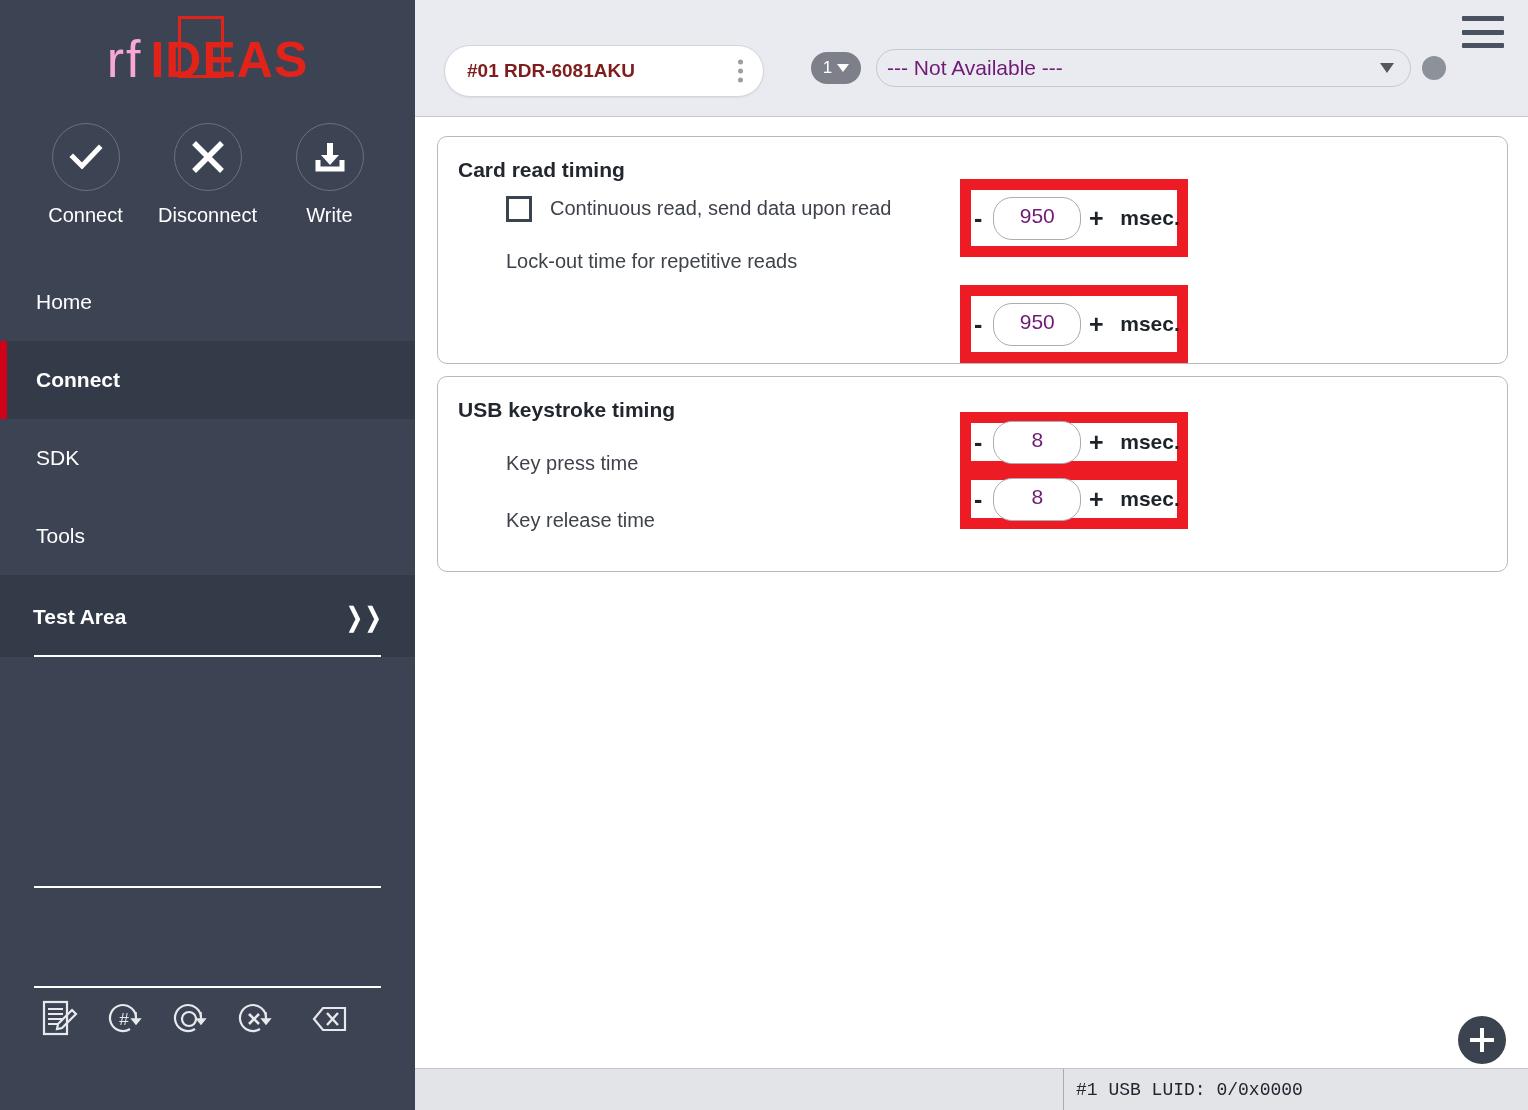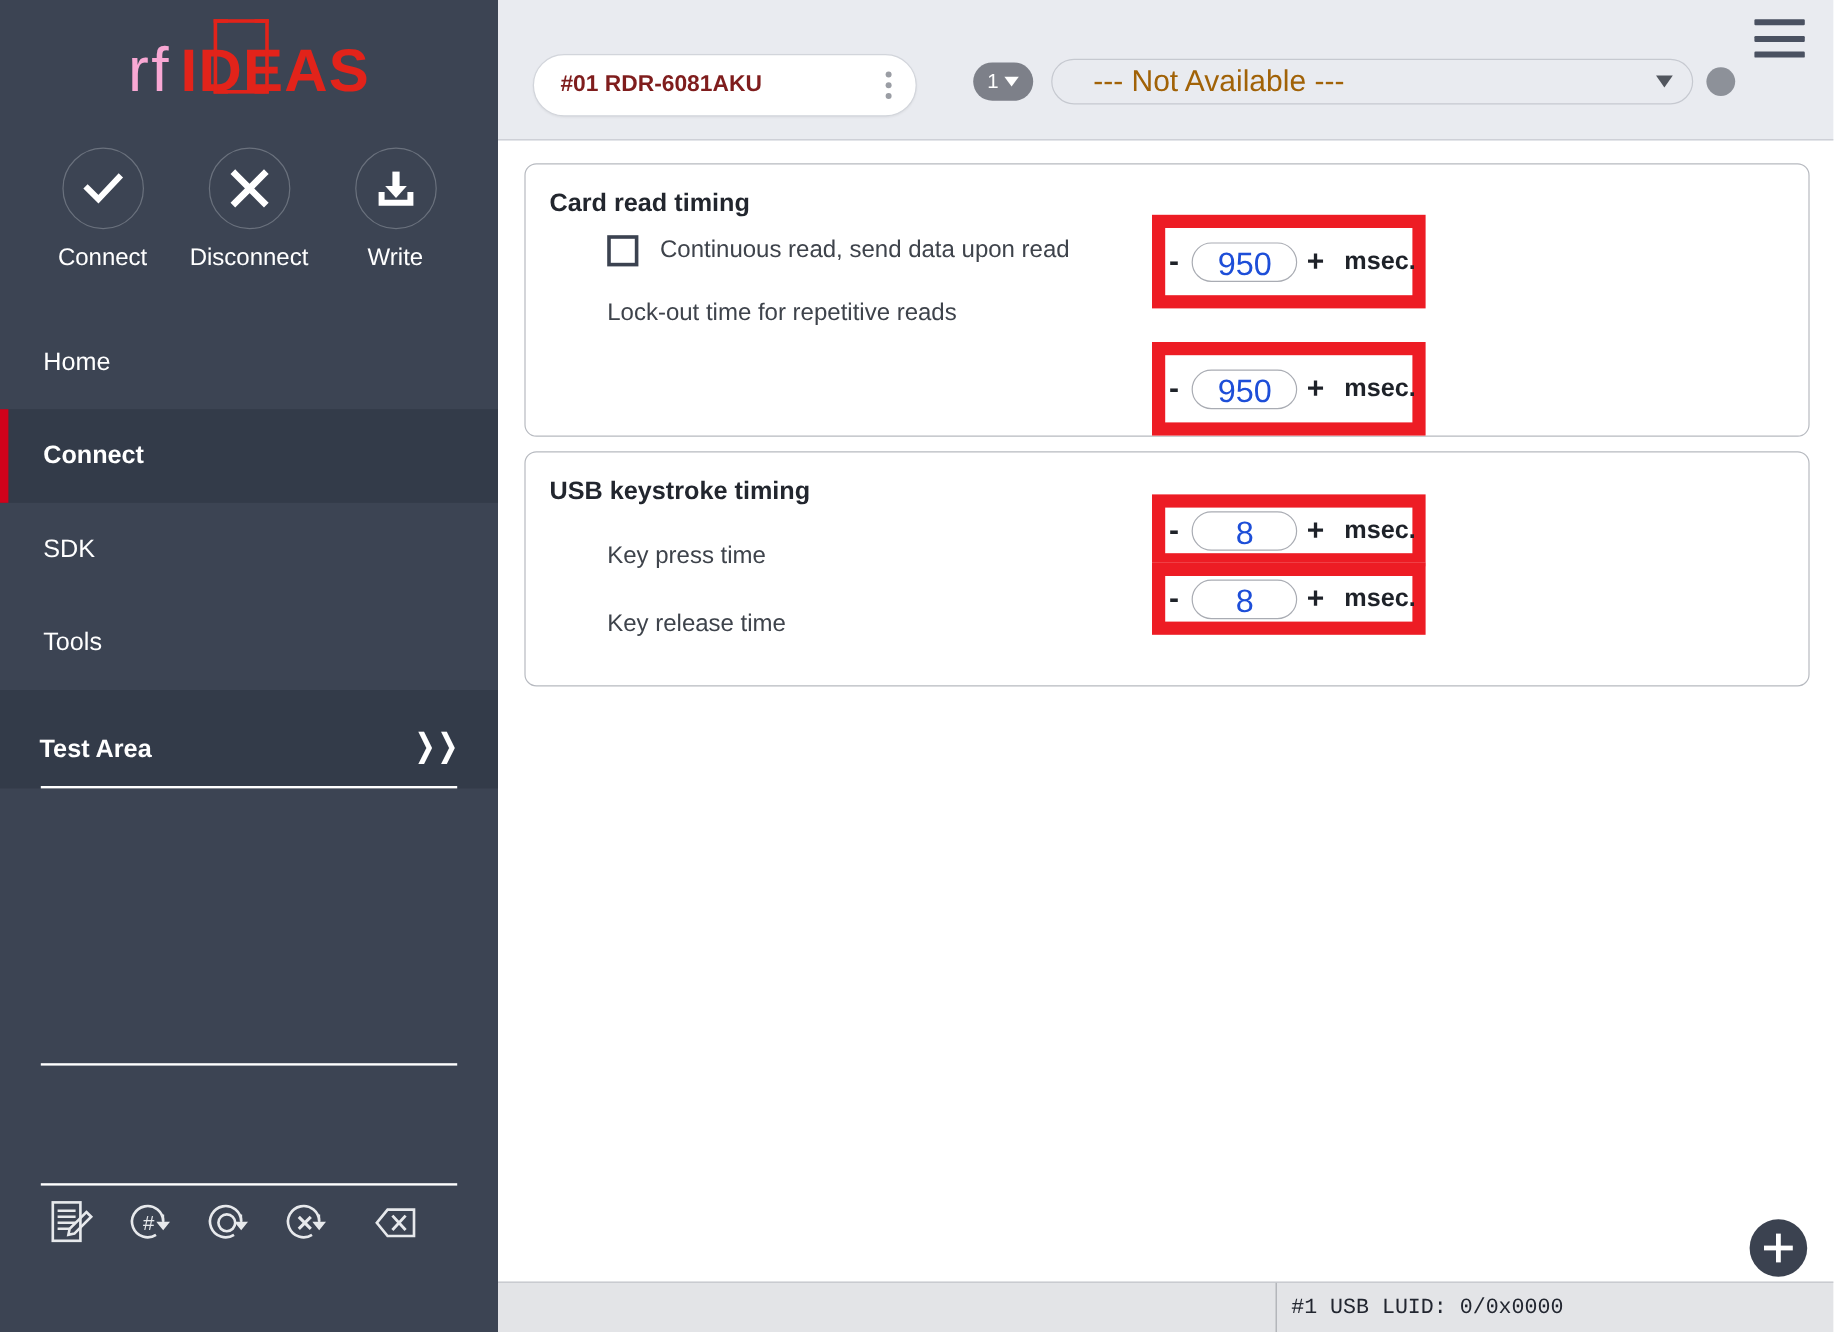--- a/index.html
+++ b/index.html
@@ -76,21 +76,21 @@
     content: ""; position: absolute; left: 0; top: 0; bottom: 0;
     width: 7px; background: #d0021b;
   }
 
   .test-area {
     margin-top: 0px;
     background: #333b49;
     padding: 22px 0 0 0;
   }
   .test-area-row {
-    display: flex; align-items: flex-end; justify-content: space-between;
+    display: flex; align-items: center; justify-content: space-between;
     padding: 0 34px 0 33px; height: 40px;
     cursor: pointer;
   }
   .test-area-label { font-size: 21px; font-weight: bold; color: #fff; }
   .test-area-chev { font-size: 26px; color: #fff; letter-spacing: -3px; font-weight: bold;}
   .test-area-rule {
     height: 2px; background: #ffffff; margin: 18px 34px 0 34px;
   }
 
   .divider-rule {
@@ -145,21 +145,21 @@
     border-right: 6px solid transparent; border-top: 8px solid #ffffff;
   }
 
   .dropdown {
     position: absolute; left: 461px; top: 49px; right: 117px;
     height: 38px; border: 1px solid #c6c9d0; border-radius: 19px;
     background: #e9ebf0;
     display: flex; align-items: center; cursor: pointer;
   }
   .dropdown-text {
-    font-size: 25px; color: #a16207; margin-left: 34px; flex: 1;
+    font-size: 21px; color: #701a75; margin-left: 10px; flex: 1;
   }
   .dropdown .tri {
     margin-right: 16px;
     width: 0; height: 0; border-left: 7px solid transparent;
     border-right: 7px solid transparent; border-top: 10px solid #52565e;
   }
   .status-dot {
     position: absolute; right: 82px; top: 56px;
     width: 24px; height: 24px; border-radius: 50%; background: #8d9199;
   }
@@ -197,22 +197,22 @@
   .hl {
     position: absolute; border: 11px solid #ed1c24; background: #ffffff;
     display: flex; align-items: center; justify-content: center;
   }
   .stepper { display: flex; align-items: center; }
   .step-minus, .step-plus {
     font-size: 25px; color: #1e2229; font-weight: bold; cursor: pointer;
     width: 20px; text-align: center; user-select: none;
   }
   .step-field {
-    width: 88px; height: 33px; border: 1.5px solid #a9acb3; border-radius: 19px;
-    background: #fff; color: #1d4ed8; font-size: 27px;
+    width: 88px; height: 43px; border: 1.5px solid #a9acb3; border-radius: 19px;
+    background: #fff; color: #701a75; font-size: 21px;
     text-align: center; line-height: 35px; margin: 0 5px; cursor: text;
   }
   .step-unit {
     font-size: 21px; font-weight: bold; color: #1e2229; margin-left: 14px;
   }
 
   .fab {
     position: absolute; right: 22px; bottom: 46px;
     width: 48px; height: 48px; border-radius: 50%;
     background: #3b4250; display: flex; align-items: center; justify-content: center;

